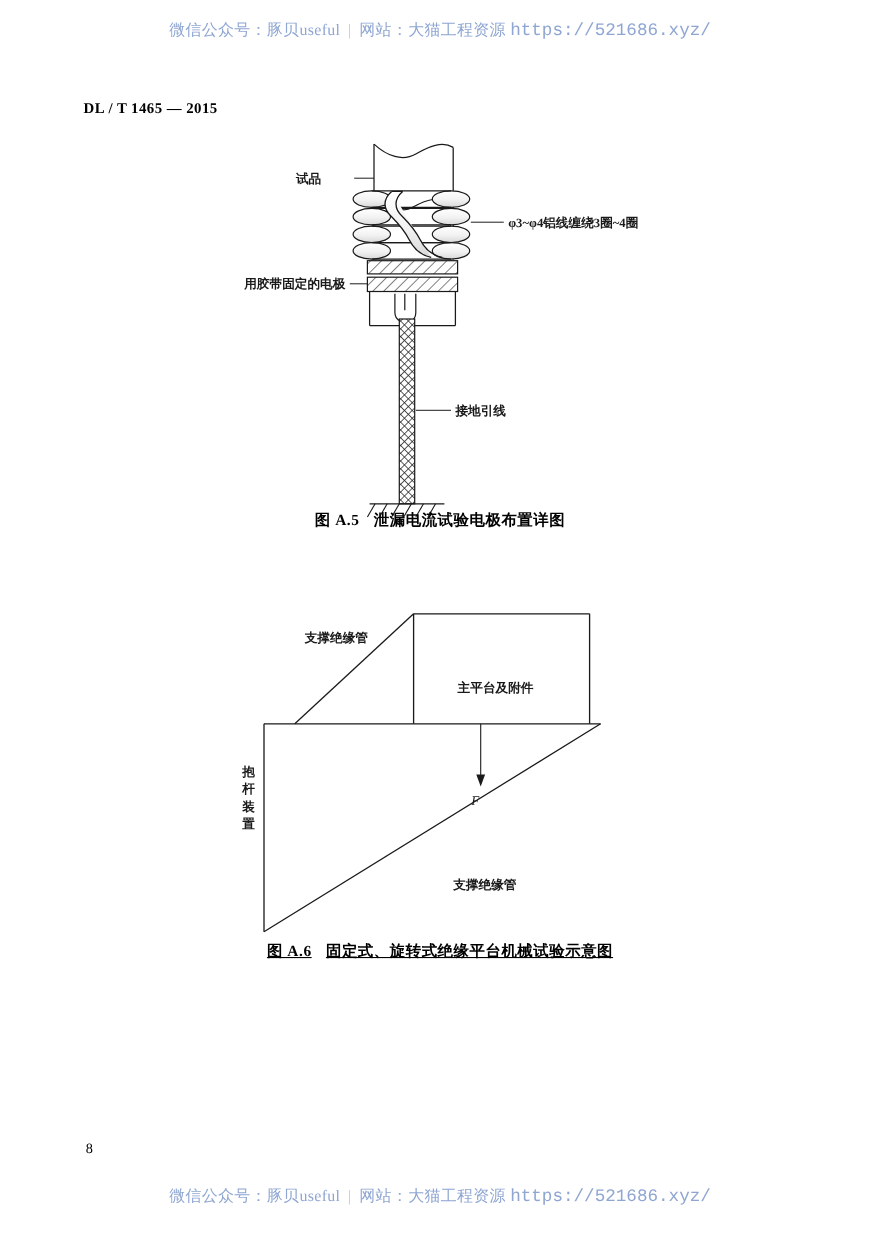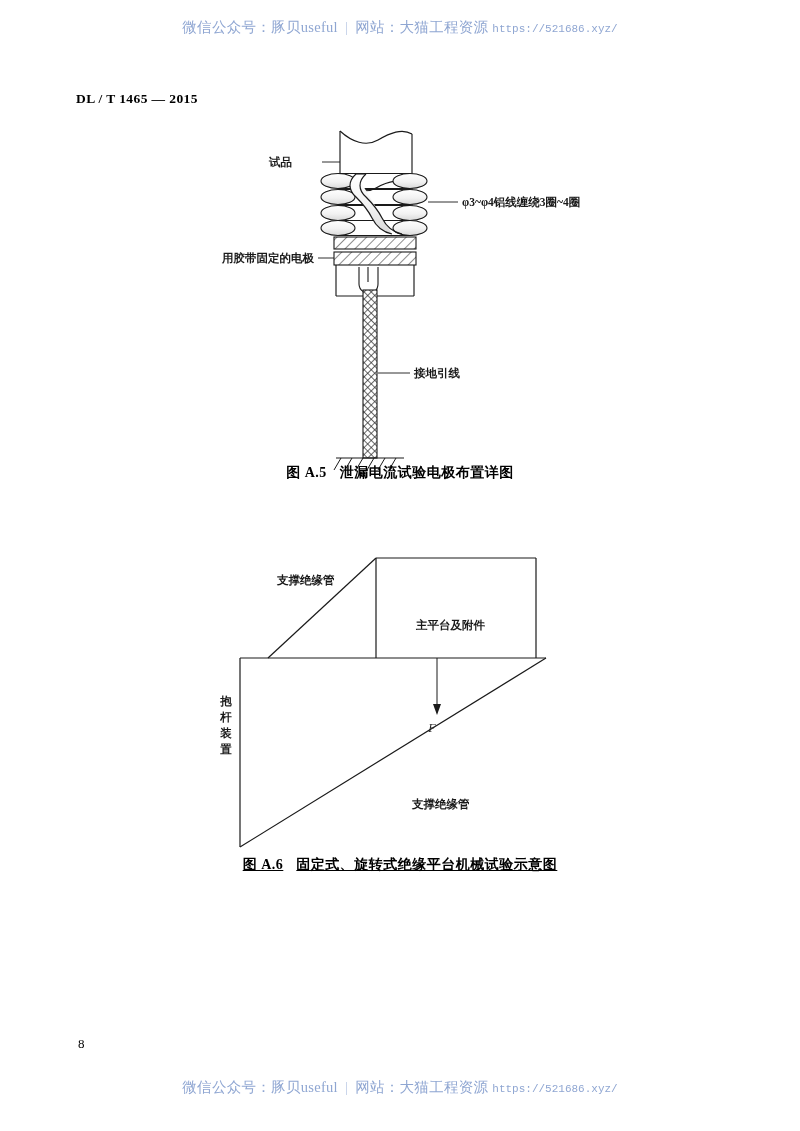--- a/index.html
+++ b/index.html
@@ -27,21 +27,21 @@
     letter-spacing: 0.3px;
     white-space: nowrap;
     font-family: "Liberation Serif", "DejaVu Serif", serif;
   }
   .watermark .wm-sep {
     color: #b9c8e4;
     padding: 0 7px;
   }
   .watermark .wm-url {
     font-family: "Liberation Mono", "DejaVu Sans Mono", monospace;
-    font-size: 11px;
+    font-size: 16px;
     letter-spacing: 0px;
     margin-top: 36px;
   }
   #watermark-top { top: 18px; }
   #watermark-bottom { top: 1078px; }
 
   
   #standard-number {
     position: absolute;
     left: 76px;

